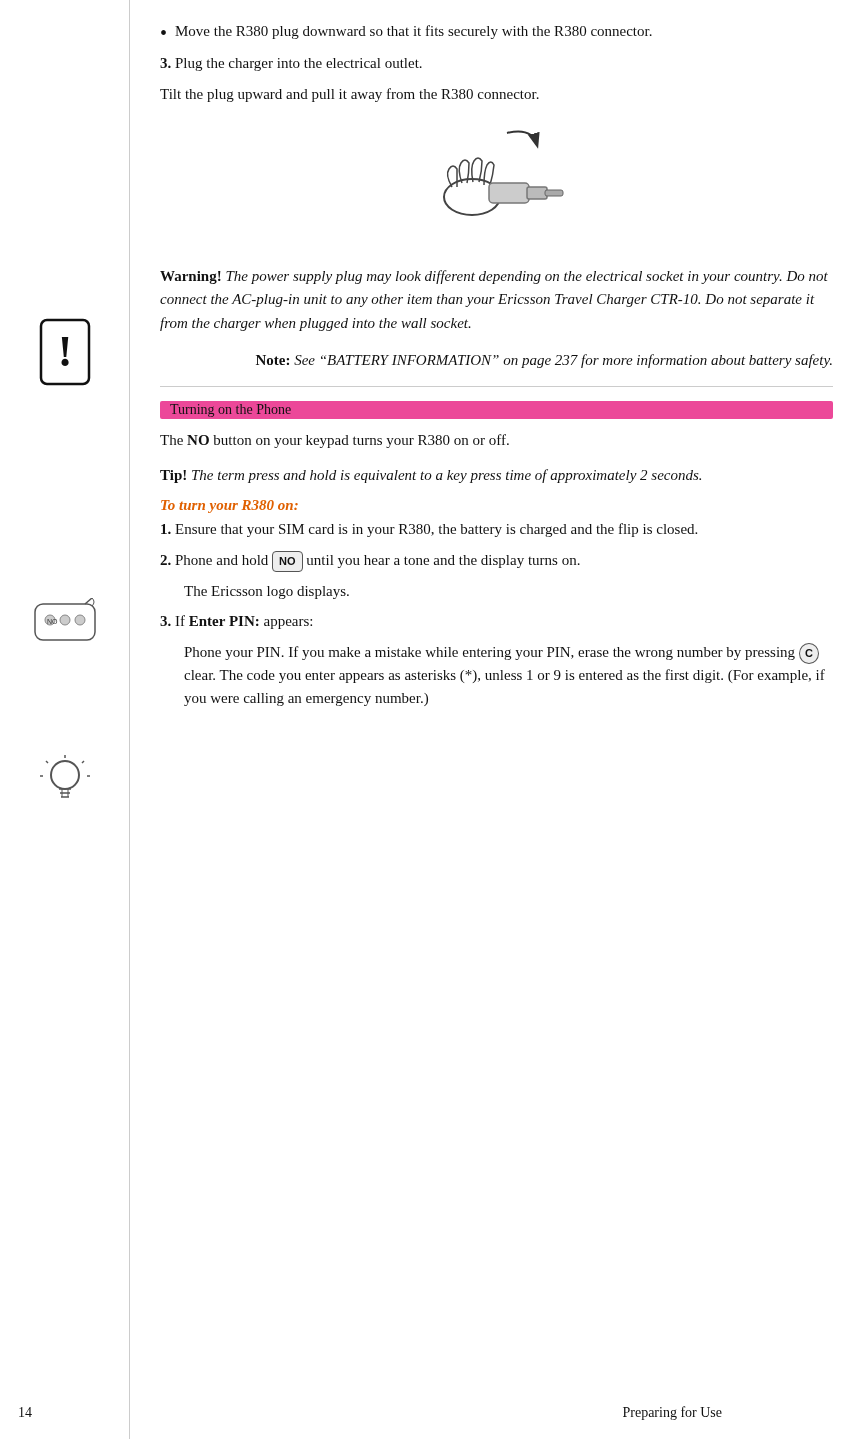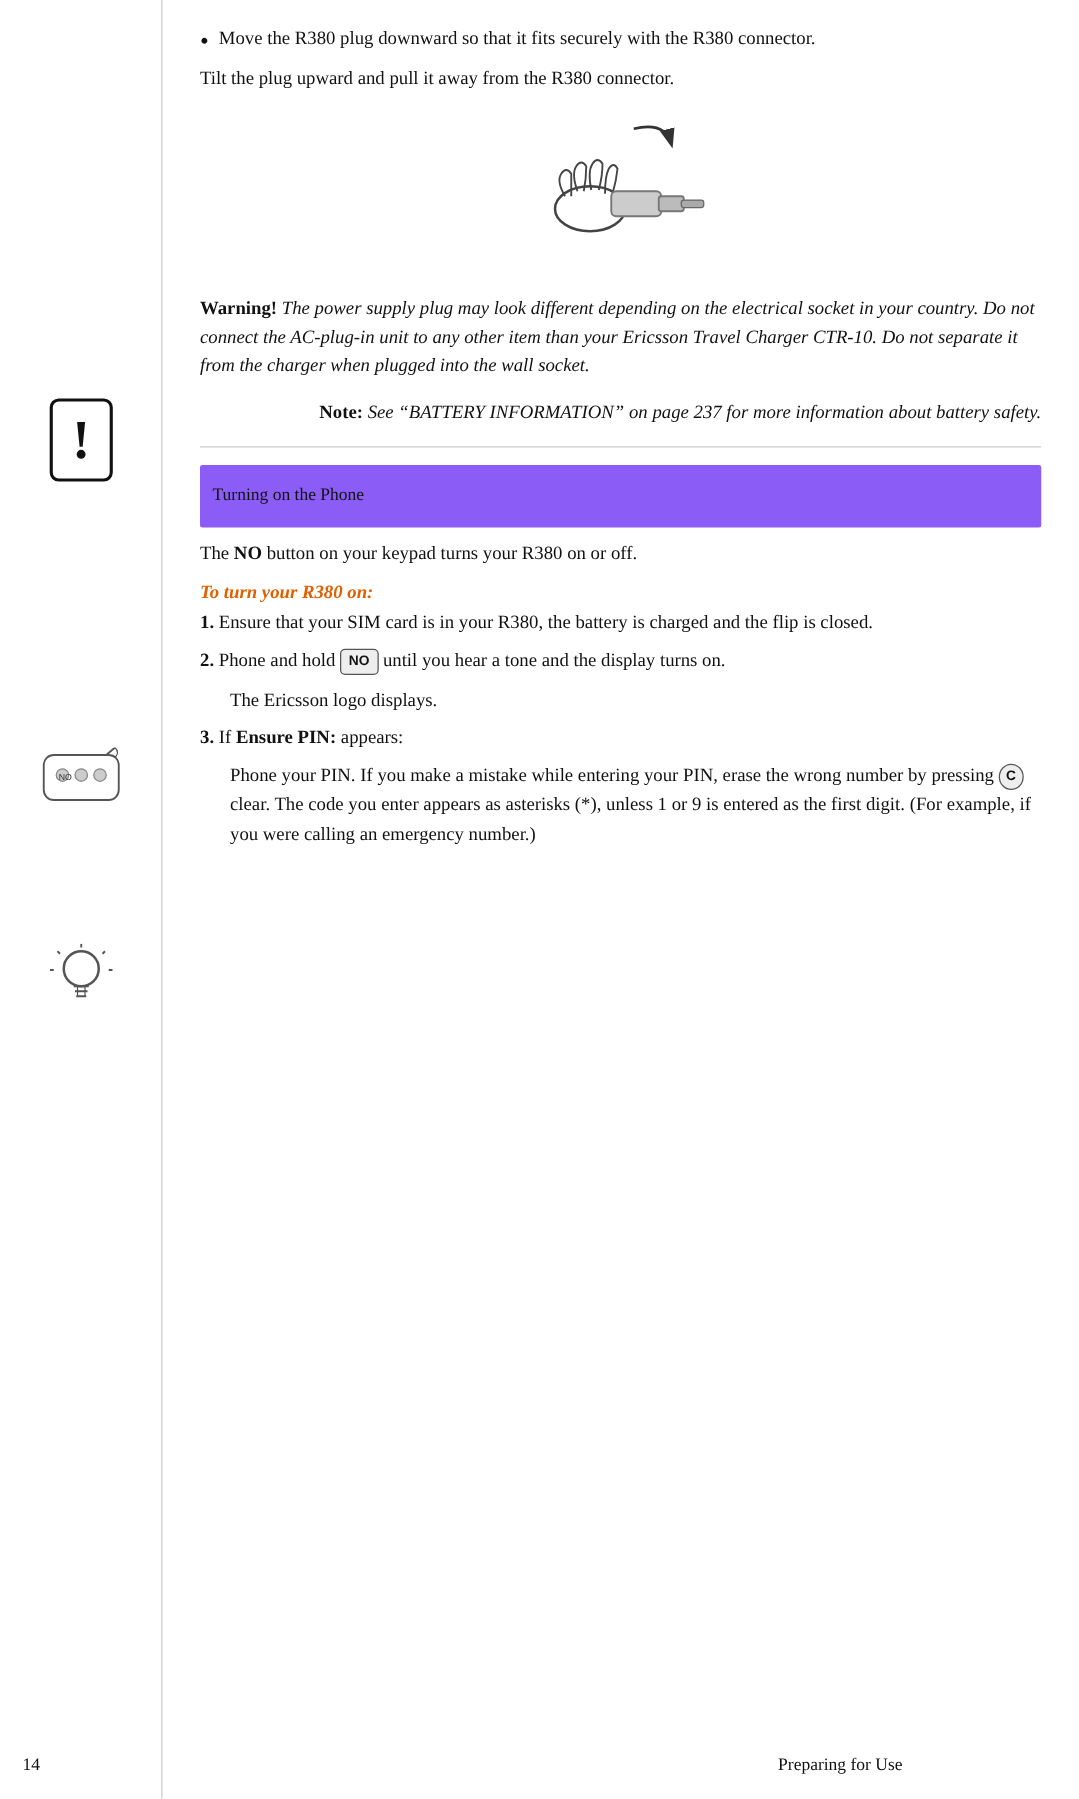--- a/index.html
+++ b/index.html
@@ -120,24 +120,24 @@
     }
     .note-label {
       font-weight: bold;
     }
     .note-text {
       font-style: italic;
     }
 
     
     .section-header {
-      background: #8b5cf6;
+      background: #ec4899;
       color: #111;
       font-size: 14px;
-      padding: 17px 10px;
+      padding: 1px 10px;
       margin: 14px 0 10px 0;
       border-radius: 2px;
     }
 
     
     .tip-block {
       margin: 10px 0 10px 0;
       line-height: 1.55;
     }
     .tip-label {
@@ -268,20 +268,24 @@
 
   </div>
 
   <div class="main-content">
 
     <div class="bullet-item">
       <span class="bullet-dot">•</span>
       <span class="bullet-text">Move the R380 plug downward so that it fits securely with the R380 connector.</span>
     </div>
 
+    <div class="step">
+      <span class="step-number">3.</span>
+      <span>Plug the charger into the electrical outlet.</span>
+    </div>
 
 
     <div style="margin-bottom:8px; line-height:1.5;">Tilt the plug upward and pull it away from the R380 connector.</div>
 
     <div class="plug-illustration">
       <svg width="160" height="110" viewBox="0 0 160 110">
 
         <path d="M 90 8 Q 115 2 120 20" fill="none" stroke="#333" stroke-width="2" marker-end="url(#arrowhead)"></path>
         <defs>
           <marker id="arrowhead" markerWidth="8" markerHeight="8" refX="6" refY="3" orient="auto">
@@ -314,37 +318,41 @@
     </div>
 
     <hr class="section-divider">
 
     <div class="section-header">Turning on the Phone</div>
 
     <div style="margin-bottom:12px; line-height:1.5;">
       <span>The </span><span class="bold-no">NO</span><span> button on your keypad turns your R380 on or off.</span>
     </div>
 
+    <div class="tip-block">
+      <span class="tip-label">Tip!</span>
+      <span class="tip-text"> <span>The term press and hold is equivalent to a key press time of approximately 2 seconds.</span></span>
+    </div>
 
     <div class="italic-heading" style="margin-top:10px;">To turn your R380 on:</div>
 
     <div class="sub-step">
       <span class="step-number">1.</span>
       <span>Ensure that your SIM card is in your R380, the battery is charged and the flip is closed.</span>
     </div>
 
     <div class="sub-step">
       <span class="step-number">2.</span>
       <span>Phone and hold </span><span class="no-button-inline">NO</span><span> until you hear a tone and the display turns on.</span>
     </div>
     <div class="indent-step">The Ericsson logo displays.</div>
 
     <div class="sub-step">
       <span class="step-number">3.</span>
-      <span>If </span><strong>Ensure PIN:</strong><span> appears:</span>
+      <span>If </span><strong>Enter PIN:</strong><span> appears:</span>
     </div>
     <div class="indent-step">
       <span>Phone your PIN. If you make a mistake while entering your PIN, erase the wrong number by pressing </span><span class="c-button-inline">C</span><span> clear. The code you enter appears as asterisks (*), unless 1 or 9 is entered as the first digit. (For example, if you were calling an emergency number.)</span>
     </div>
 
   </div>
 </div>
 
 <div class="page-footer">
   <span>14</span>

